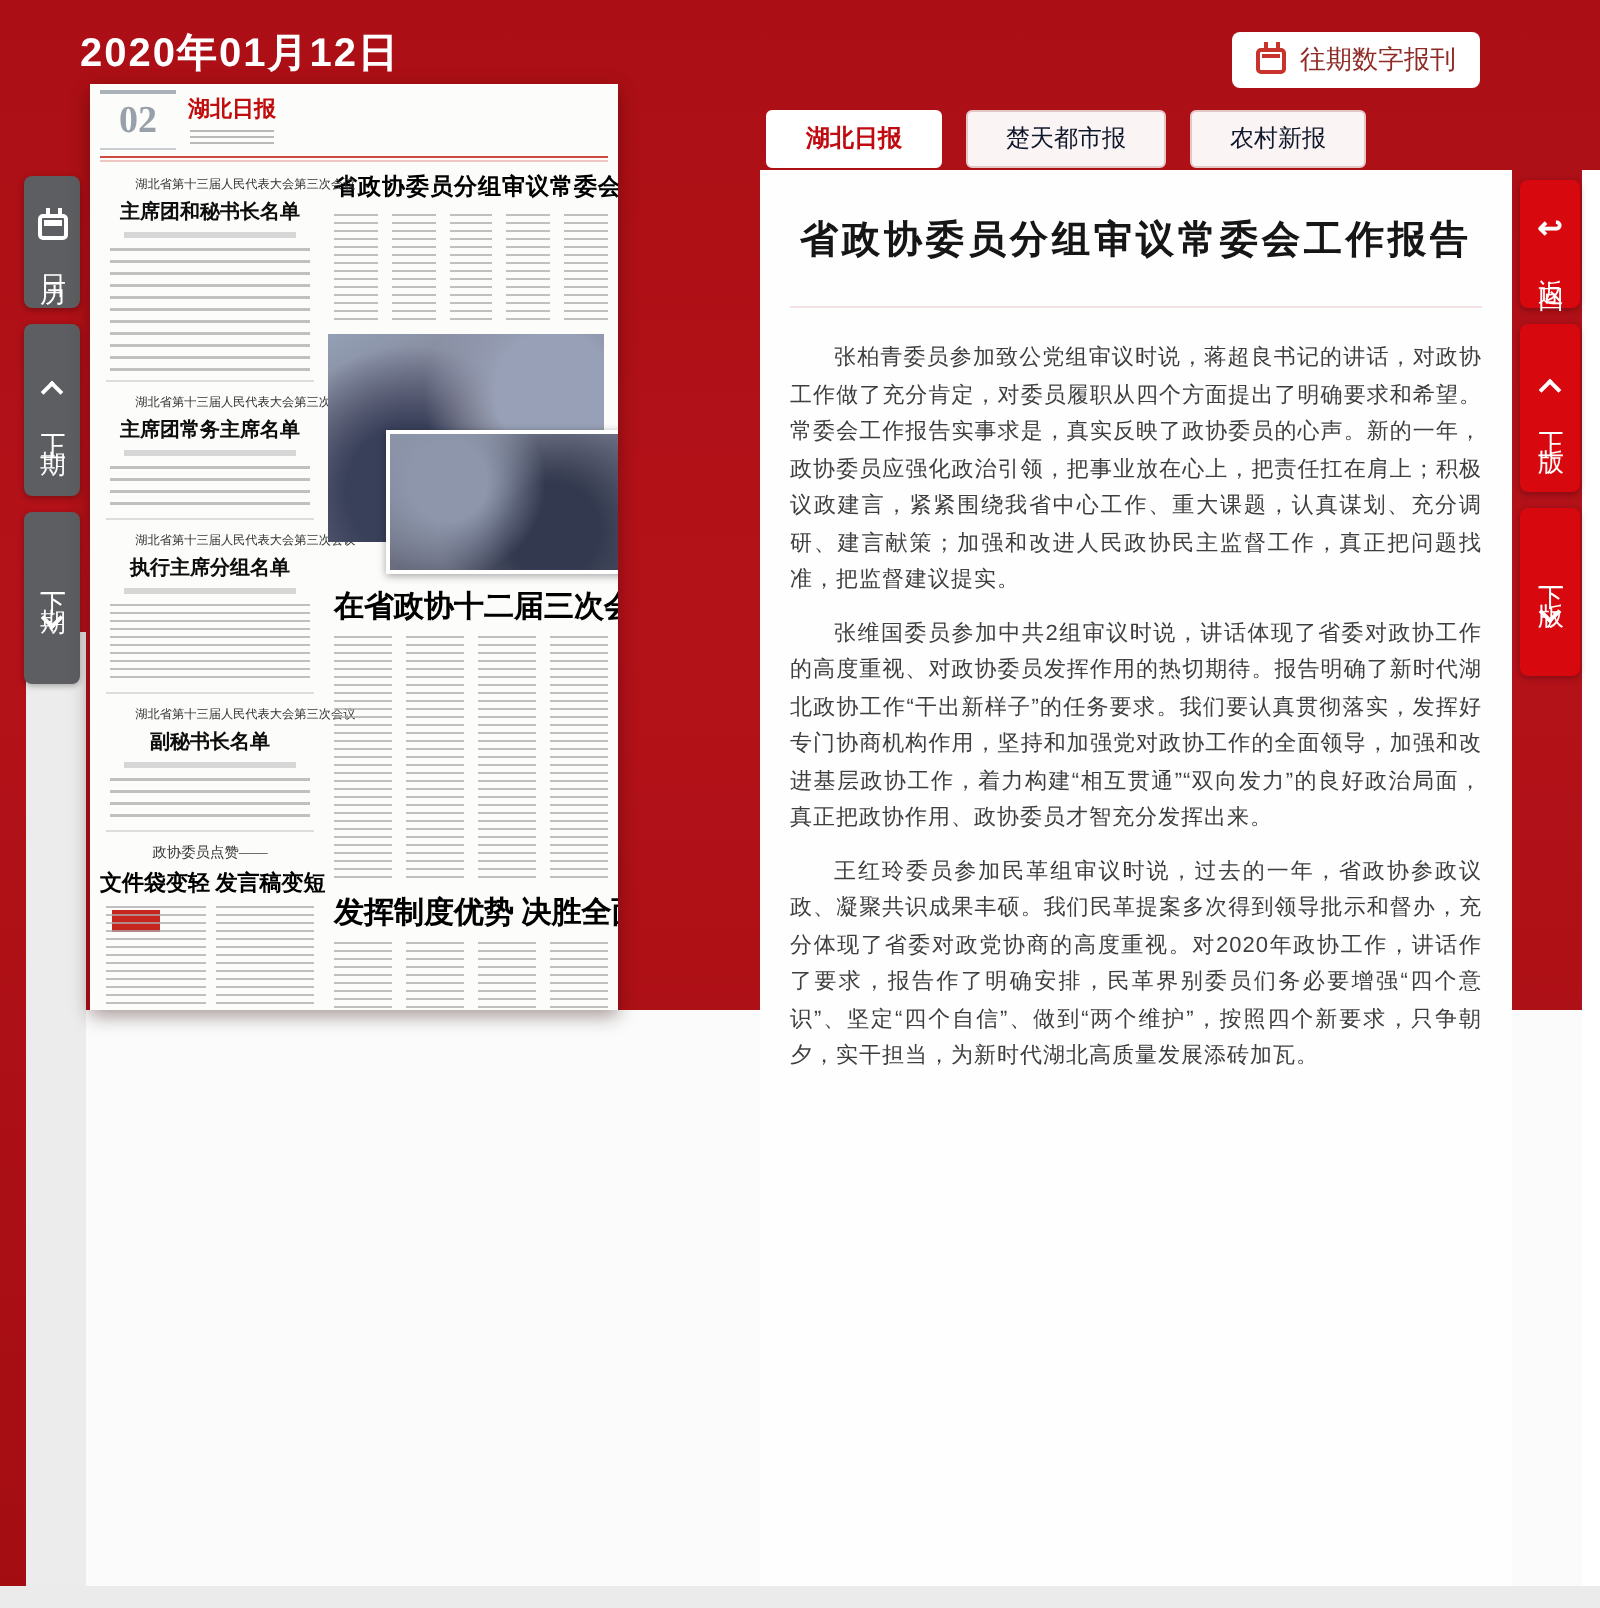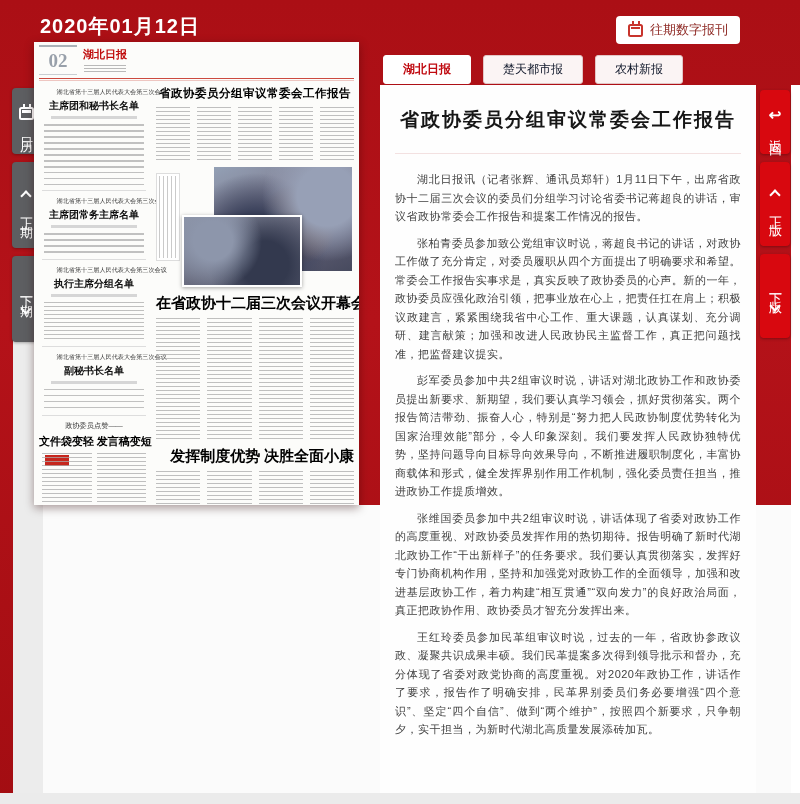--- a/index.html
+++ b/index.html
@@ -42,21 +42,21 @@
     display:flex; flex-direction:column; align-items:center; justify-content:center; gap:7px;
     color:#fff; font-family:inherit;
   }
   .side-btn .vlabel { writing-mode:vertical-rl; font-size:13px; letter-spacing:4px; color:#fff; }
   .tb-left  { left:12px;  background:#5d5e61; box-shadow:0 1px 3px rgba(0,0,0,.3); }
   .tb-right { left:760px; width:30px; background:#d8080f; box-shadow:0 1px 3px rgba(0,0,0,.3); }
   .ret-arrow { font-size:15px; font-weight:bold; line-height:1; }
 
   
   .thumb {
-    position:absolute; left:34px; top:42px; width:325px; height:463px;
+    position:absolute; left:45px; top:42px; width:264px; height:463px;
     background:#fcfcfa; box-shadow:0 3px 9px rgba(40,0,0,.4); cursor:pointer; overflow:hidden;
   }
   .paper-inner { padding:3px 5px; font-family:"Liberation Serif",serif; color:#222; }
   .mast { display:flex; align-items:stretch; height:30px; gap:4px; }
   .pageno { width:38px; display:flex; align-items:center; justify-content:center;
             font-size:19px; font-weight:bold; color:#98a0aa;
             border-top:2px solid #aab2b8; border-bottom:1px solid #c9ced2; }
   .banner { flex:1; display:flex; align-items:center; justify-content:center; gap:6px;
             background:linear-gradient(180deg,#d7e7f4 0%,#e9dccb 85%); border-radius:2px; }
   .emblem { width:15px; height:15px; border-radius:50%;
@@ -238,23 +238,21 @@
 
   <div class="tabs">
     <button class="tab active">湖北日报</button>
     <button class="tab">楚天都市报</button>
     <button class="tab">农村新报</button>
   </div>
 
   <div class="article">
     <h1>省政协委员分组审议常委会工作报告</h1>
     <div class="abody">
-        <p>湖北日报讯（记者张辉、通讯员郑轩）1月11日下午，出席省政协十二届三次会议的委员们分组学习讨论省委书记蒋超良的讲话，审议省政协常委会工作报告和提案工作情况的报告。</p>
         <p>张柏青委员参加致公党组审议时说，蒋超良书记的讲话，对政协工作做了充分肯定，对委员履职从四个方面提出了明确要求和希望。常委会工作报告实事求是，真实反映了政协委员的心声。新的一年，政协委员应强化政治引领，把事业放在心上，把责任扛在肩上；积极议政建言，紧紧围绕我省中心工作、重大课题，认真谋划、充分调研、建言献策；加强和改进人民政协民主监督工作，真正把问题找准，把监督建议提实。</p>
-        <p>彭军委员参加中共2组审议时说，讲话对湖北政协工作和政协委员提出新要求、新期望，我们要认真学习领会，抓好贯彻落实。两个报告简洁带劲、振奋人心，特别是“努力把人民政协制度优势转化为国家治理效能”部分，令人印象深刻。我们要发挥人民政协独特优势，坚持问题导向目标导向效果导向，不断推进履职制度化，丰富协商载体和形式，健全发挥界别作用工作机制，强化委员责任担当，推进政协工作提质增效。</p>
         <p>张维国委员参加中共2组审议时说，讲话体现了省委对政协工作的高度重视、对政协委员发挥作用的热切期待。报告明确了新时代湖北政协工作“干出新样子”的任务要求。我们要认真贯彻落实，发挥好专门协商机构作用，坚持和加强党对政协工作的全面领导，加强和改进基层政协工作，着力构建“相互贯通”“双向发力”的良好政治局面，真正把政协作用、政协委员才智充分发挥出来。</p>
         <p>王红玲委员参加民革组审议时说，过去的一年，省政协参政议政、凝聚共识成果丰硕。我们民革提案多次得到领导批示和督办，充分体现了省委对政党协商的高度重视。对2020年政协工作，讲话作了要求，报告作了明确安排，民革界别委员们务必要增强“四个意识”、坚定“四个自信”、做到“两个维护”，按照四个新要求，只争朝夕，实干担当，为新时代湖北高质量发展添砖加瓦。</p>
       </div>
   </div>
 
   <button class="side-btn tb-right" style="top:90px;height:64px;">
     <span class="ret-arrow">↩</span>
     <span class="vlabel">返回</span>
   </button>
   <button class="side-btn tb-right" style="top:162px;height:84px;">

